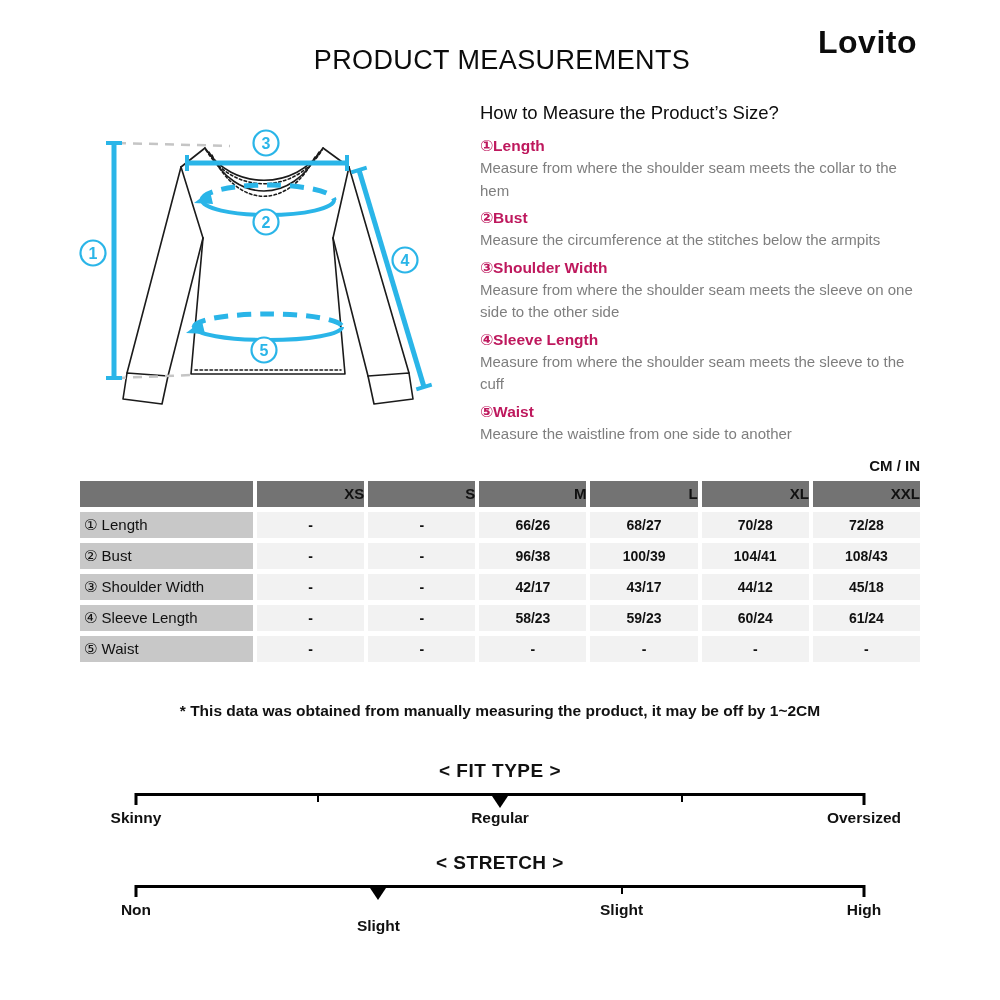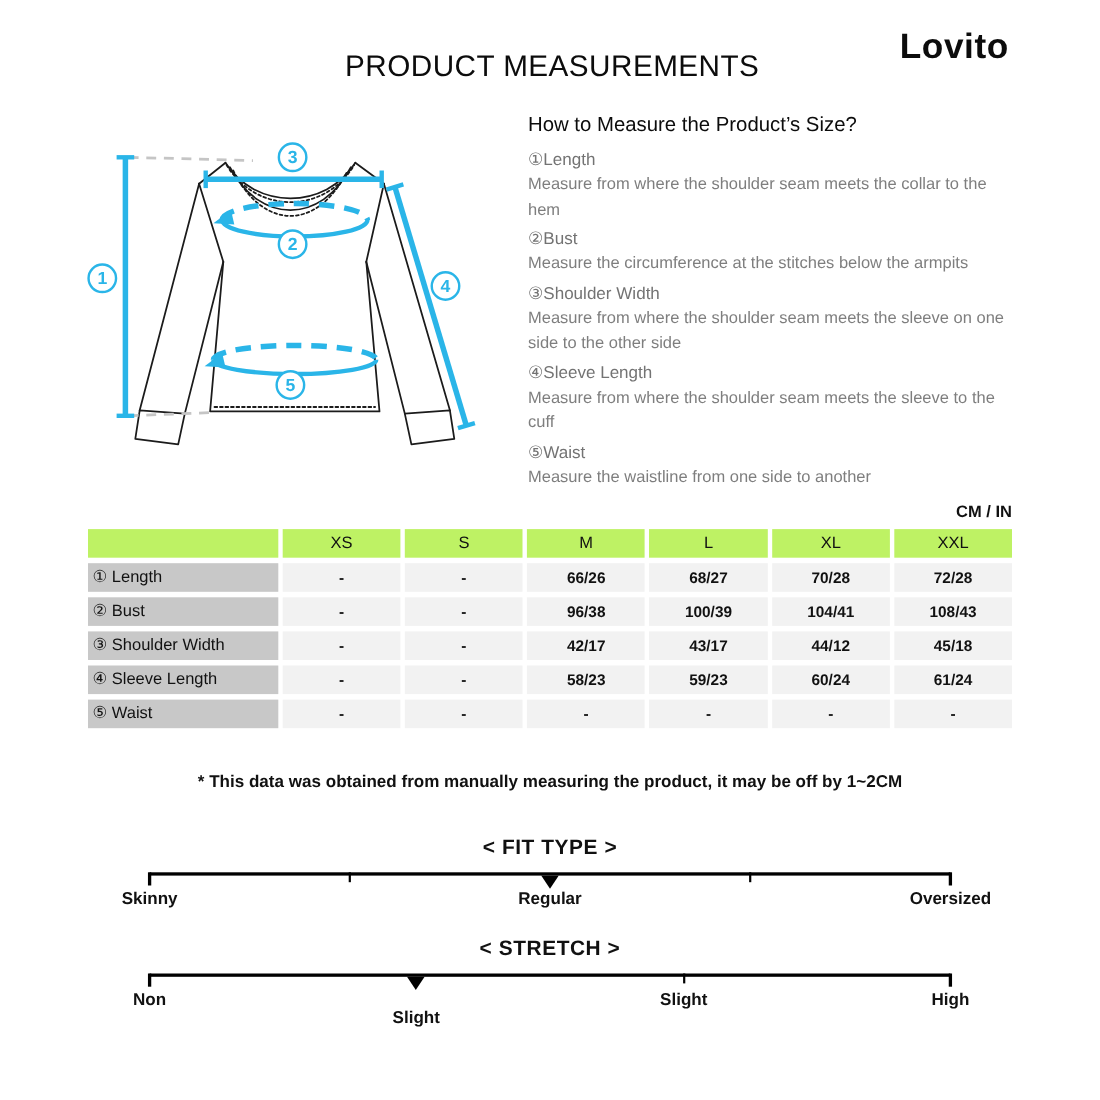--- a/index.html
+++ b/index.html
@@ -12,29 +12,29 @@
          font-size:27px;font-weight:400;letter-spacing:.4px;color:#0c0c0c}
   .brand{position:absolute;top:24px;right:83px;font-size:32px;font-weight:800;
          letter-spacing:.5px;color:#0c0c0c}
 
   
   .diagram{position:absolute;left:60px;top:110px;width:420px;height:330px}
 
   
   .guide{position:absolute;left:480px;top:102px;width:447px}
   .guide h2{font-size:18.5px;font-weight:400;margin:0 0 11px;color:#0c0c0c}
-  .gi-label{font-size:15.5px;font-weight:400;line-height:22px;margin-top:5px;color:#737373}
+  .gi-label{font-size:15.5px;font-weight:700;line-height:22px;margin-top:5px;color:#be185d}
   .gi-desc{font-size:15px;color:#7e7e7e;line-height:22.5px}
 
   
   .unit{position:absolute;top:457px;right:80px;font-weight:700;font-size:15px}
   .size-table{position:absolute;left:80px;top:481px;width:840px;display:grid;
               grid-template-columns:173px repeat(6,1fr);gap:5px 4px}
   .cell{height:26px;line-height:26px;font-size:15px;overflow:hidden}
-  .head{background:#bef264;font-weight:400;text-align:center}
+  .head{background:#737373;font-weight:700;text-align:right}
   .rowlabel{background:#c8c8c8;padding-left:4px;font-size:15px}
   .value{background:#f2f2f2;font-weight:700;text-align:center;font-size:14px}
 
   
   .note{position:absolute;top:702px;left:0;width:1000px;text-align:center;
         font-weight:700;font-size:15.5px;margin:0}
 
   
   .scale{position:absolute;left:0;width:1000px}
   .scale-title{text-align:center;font-weight:800;font-size:19px;letter-spacing:.5px}

